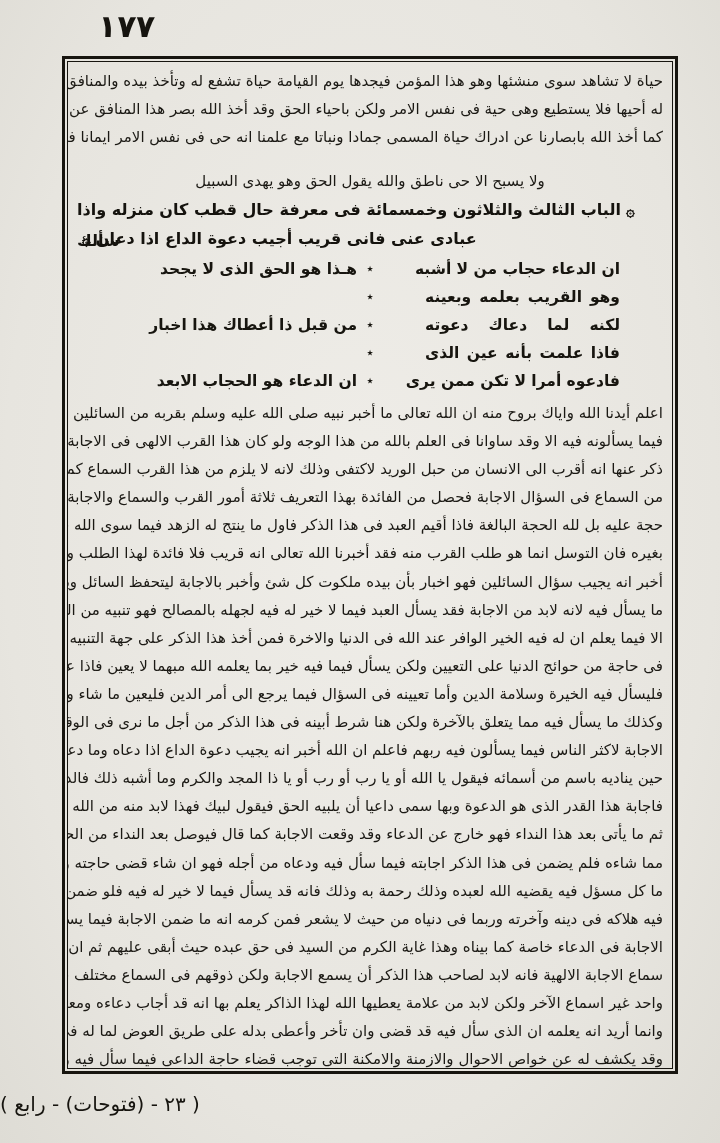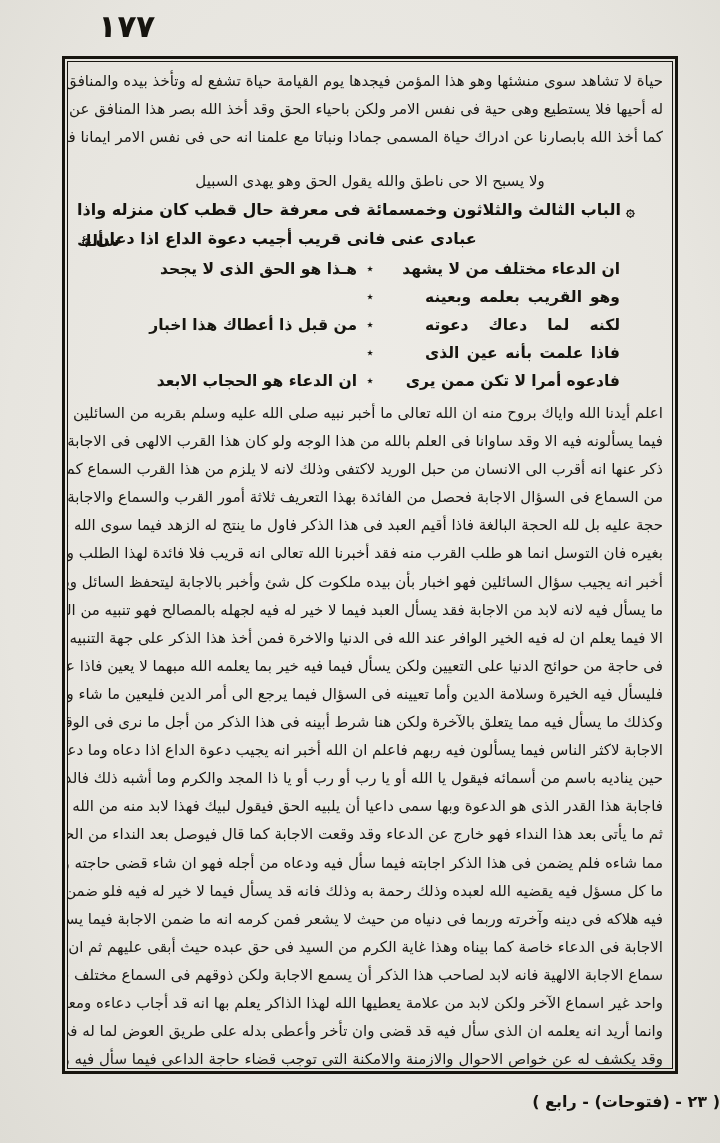--- a/index.html
+++ b/index.html
@@ -45,21 +45,21 @@
   }
   .hemistich{
     font-size:15.5px;font-weight:bold;color:#17150f;
     text-align:justify;text-align-last:justify;white-space:nowrap;margin-left:42px;
   }
   .verse-sep{text-align:center;font-size:13px;color:#17150f;}
   .body-block{margin-top:2px;}
   .body-block .line{height:28.1px;line-height:28.1px;}
   .footer{
     position:absolute;top:1092px;left:0;width:720px;
-    text-align:right;font-size:16px;font-weight:bold;color:#16140f;
+    text-align:left;font-size:20px;font-weight:normal;color:#16140f;
   }
 </style>
 </head>
 <body>
 
 <div class="page-number">١٧٧</div>
 
 <div class="frame-outer">
   <div class="frame-inner">
 
@@ -70,21 +70,21 @@
       <div class="line center">ولا يسبح الا حى ناطق والله يقول الحق وهو يهدى السبيل</div>
     </div>
 
     <div>
       <div class="chapter-line"><span class="ornament">۞</span><span>الباب الثالث والثلاثون وخمسمائة فى معرفة حال قطب كان منزله واذا سألك</span></div>
       <div class="chapter-line"><span>عبادى عنى فانى قريب أجيب دعوة الداع اذا دعان</span><span class="ornament">۞</span></div>
     </div>
 
     <div class="poem">
       <div class="verse">
-        <div class="hemistich">ان الدعاء مختلف من لا يشهد</div>
+        <div class="hemistich">ان الدعاء حجاب من لا أشبه</div>
         <div class="verse-sep">٭</div>
         <div class="hemistich">هـذا هو الحق الذى لا يجحد</div>
       </div>
       <div class="verse">
         <div class="hemistich">وهو القريب بعلمه وبعينه</div>
         <div class="verse-sep">٭</div>
       </div>
       <div class="verse">
         <div class="hemistich">لكنه لما دعاك دعوته</div>
         <div class="verse-sep">٭</div>

